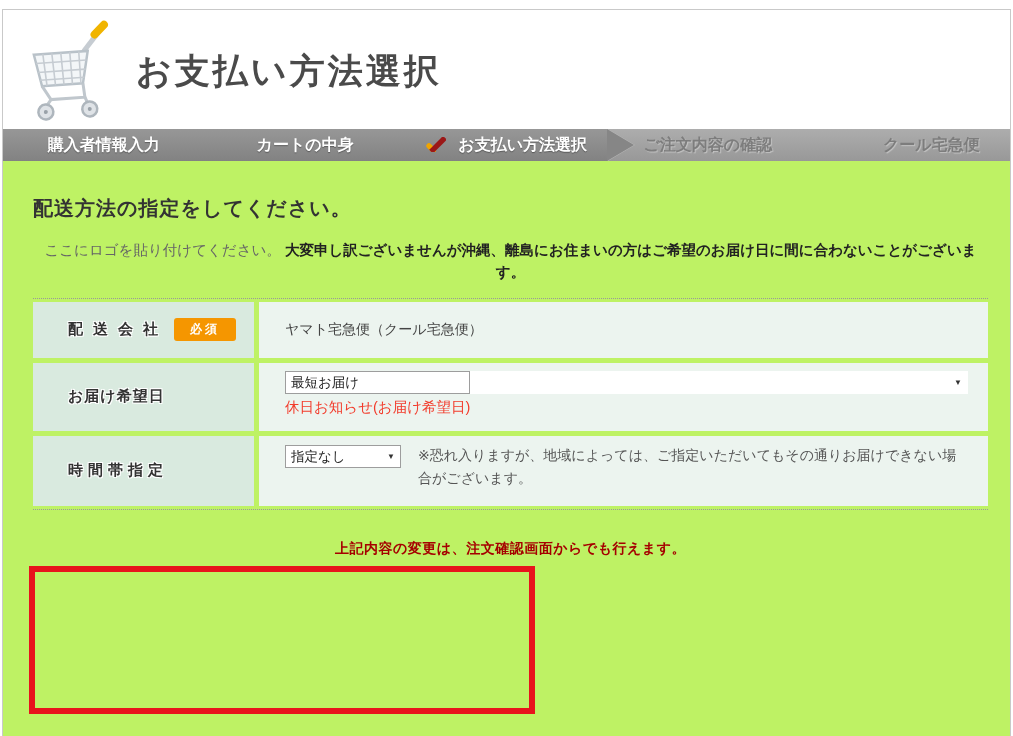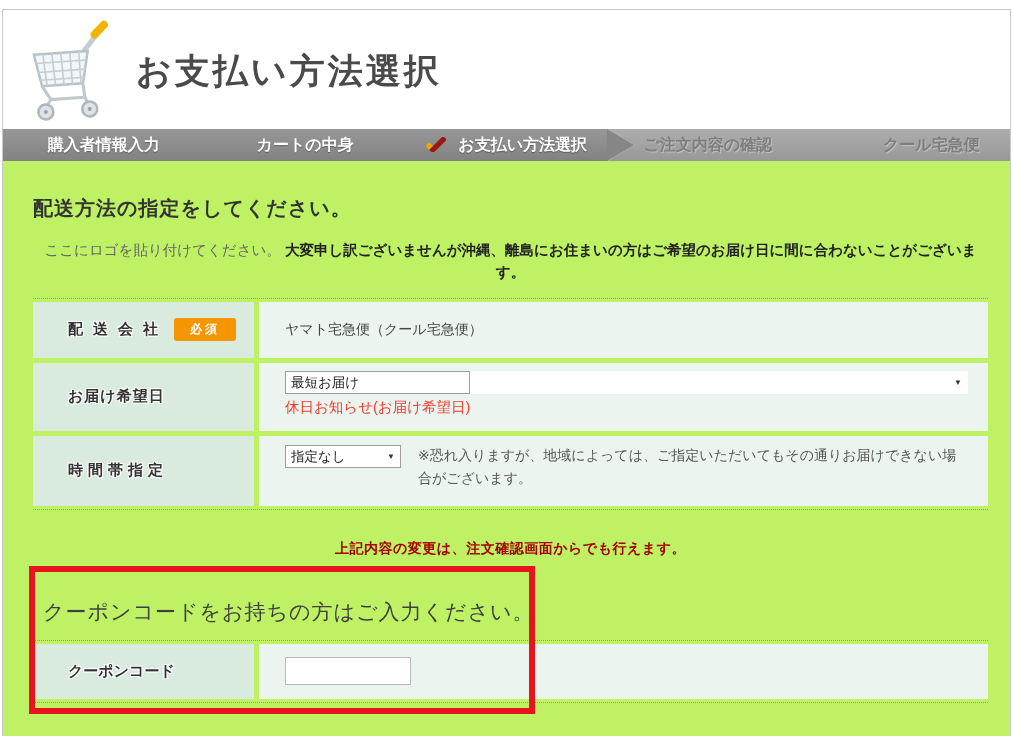--- a/index.html
+++ b/index.html
@@ -182,30 +182,17 @@
               </select>
             </span>
             <span class="time-note">※恐れ入りますが、地域によっては、ご指定いただいてもその通りお届けできない場合がございます。</span>
           </div>
         </div>
       </div>
     </div>
 
     <p class="change-notice">上記内容の変更は、注文確認画面からでも行えます。</p>
 
-    <div class="coupon">
-      <h2 class="h-coupon">クーポンコードをお持ちの方はご入力ください。</h2>
-      <div class="table">
-        <div class="row coupon-row">
-          <div class="cell-label">
-            <span>クーポンコード</span>
-          </div>
-          <div class="cell-value">
-            <input class="coupon-input" type="text" value="" style="">
-          </div>
-        </div>
-      </div>
-    </div>
 
   </div>
 
   <div class="red-frame"></div>
 </div>
 
 </body></html>

